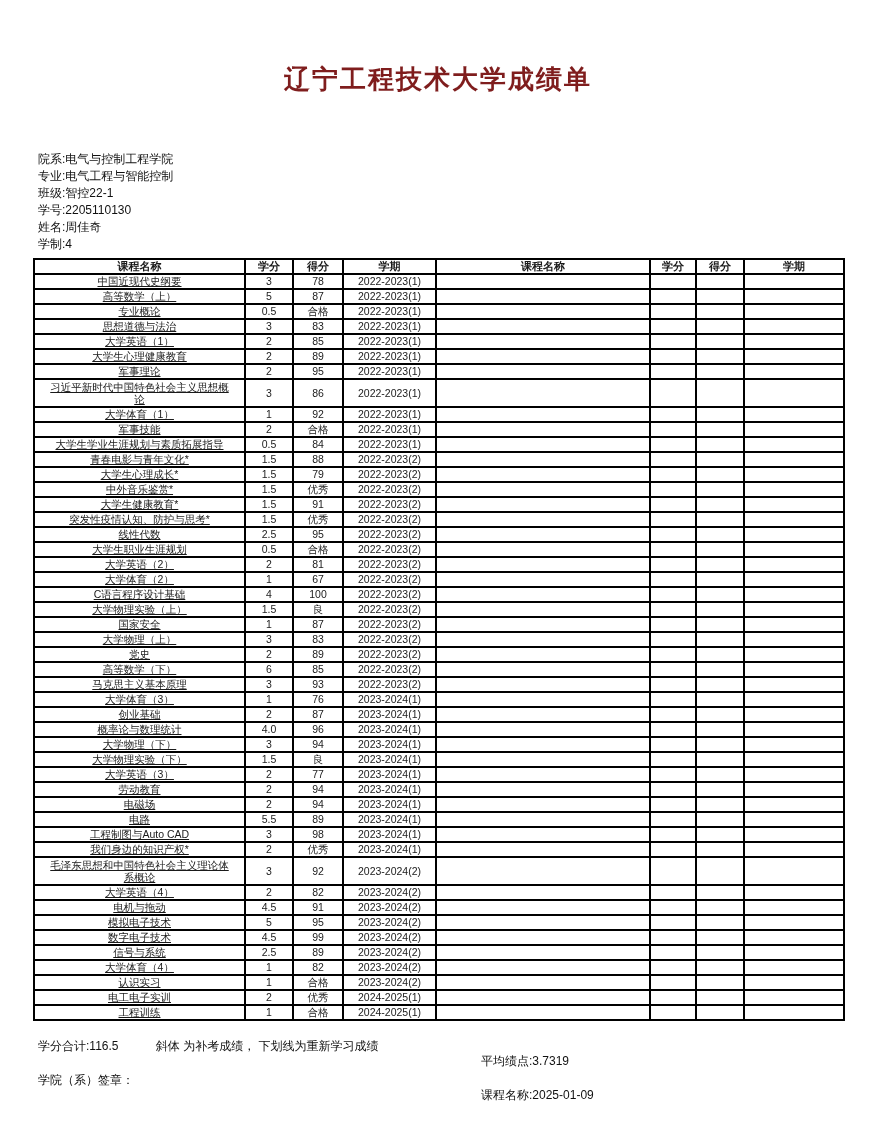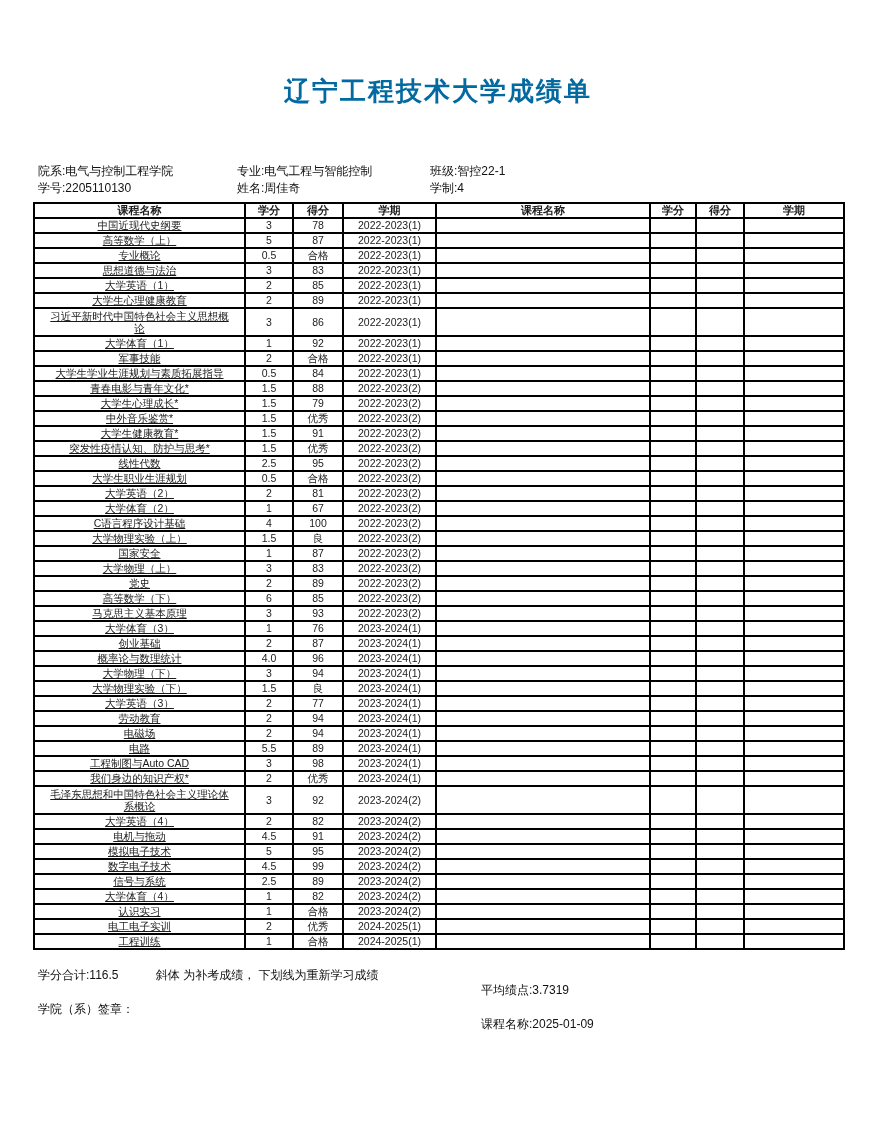--- a/index.html
+++ b/index.html
@@ -12,35 +12,35 @@
   .page {
     position: relative;
     width: 876px;
     height: 1134px;
     background: #ffffff;
     box-sizing: border-box;
     padding: 0 33px;
     overflow: hidden;
   }
   .doc-title {
-    margin: 16px;
+    margin: 4px;
     padding-top: 58px;
     text-align: center;
     font-size: 26px;
     font-weight: 700;
     letter-spacing: 2px;
-    color: #0369a1;
+    color: #7f1d1d;
   }
   .info-block {
     margin-top: 54px;
     margin-left: 5px;
     font-size: 12px;
     line-height: 17px;
   }
-  .info-line { display: flex; }
+  .info-line { display: flex; flex-direction: column; }
   .info-item { white-space: nowrap; }
   .info-item.w1 { width: 199px; }
   .info-item.w2 { width: 193px; }
   table.transcript {
     margin-top: 5px;
     border-collapse: collapse;
     table-layout: fixed;
     width: 810px;
   }
   table.transcript th,
@@ -191,20 +191,30 @@
         <tr>
           <td><span class="course-name">大学生心理健康教育</span></td>
           <td>2</td>
           <td>89</td>
           <td>2022-2023(1)</td>
           <td></td>
           <td></td>
           <td></td>
           <td></td>
         </tr>
+        <tr>
+          <td><span class="course-name">军事理论</span></td>
+          <td>2</td>
+          <td>95</td>
+          <td>2022-2023(1)</td>
+          <td></td>
+          <td></td>
+          <td></td>
+          <td></td>
+        </tr>
         <tr class="tall">
           <td><span class="course-name">习近平新时代中国特色社会主义思想概论</span></td>
           <td>3</td>
           <td>86</td>
           <td>2022-2023(1)</td>
           <td></td>
           <td></td>
           <td></td>
           <td></td>
         </tr>

